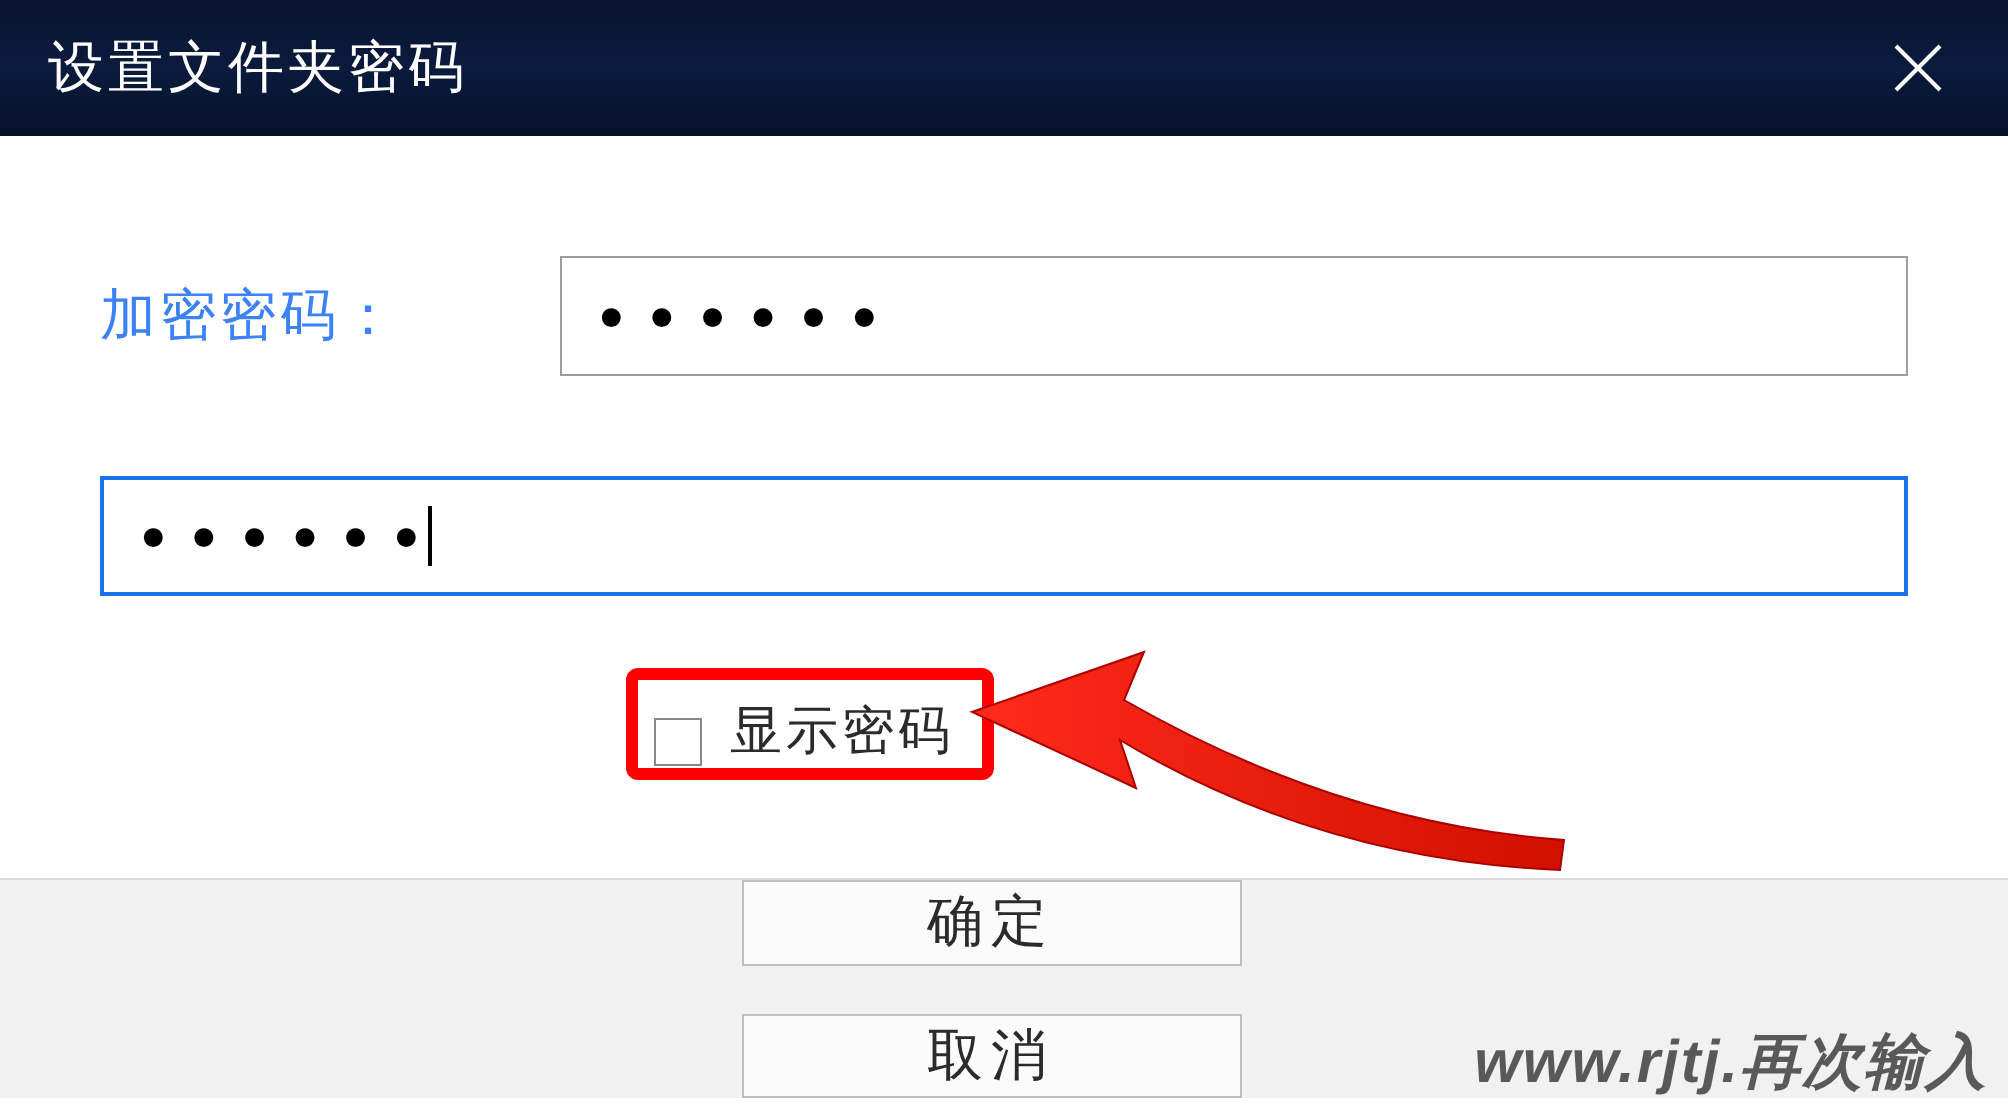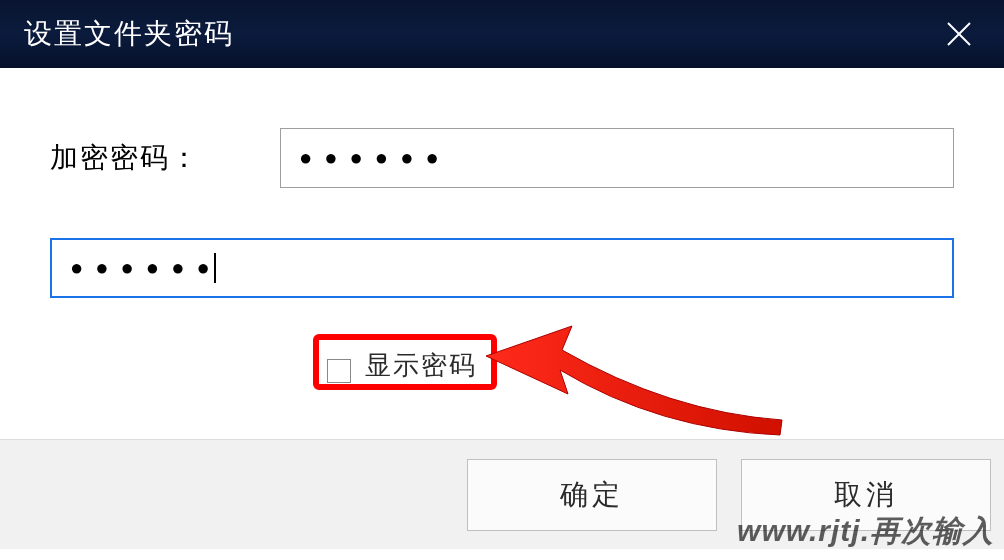--- a/index.html
+++ b/index.html
@@ -40,21 +40,21 @@
       height: 371px;
     }
     .form-row {
       display: flex;
       align-items: center;
       margin-bottom: 50px;
     }
     .form-label {
       width: 230px;
       font-size: 28px;
-      color: #000000;
+      color: #3b82f6;
       letter-spacing: 2px;
     }
     .input-wrap {
       flex: 1;
       height: 60px;
       border: 1px solid #9e9e9e;
       display: flex;
       align-items: center;
       padding: 0 18px;
       font-size: 28px;
@@ -115,20 +115,21 @@
     }
     .footer {
       height: 110px;
       background: #f1f1f1;
       border-top: 1px solid #dcdcdc;
       display: flex;
       justify-content: flex-end;
       align-items: center;
       padding-right: 13px;
       gap: 24px;
+      flex-direction: column;
     }
     .btn {
       width: 250px;
       height: 72px;
       background: #fbfbfb;
       border: 1px solid #bfbfbf;
       font-size: 28px;
       color: #2b2b2b;
       display: flex;
       align-items: center;

